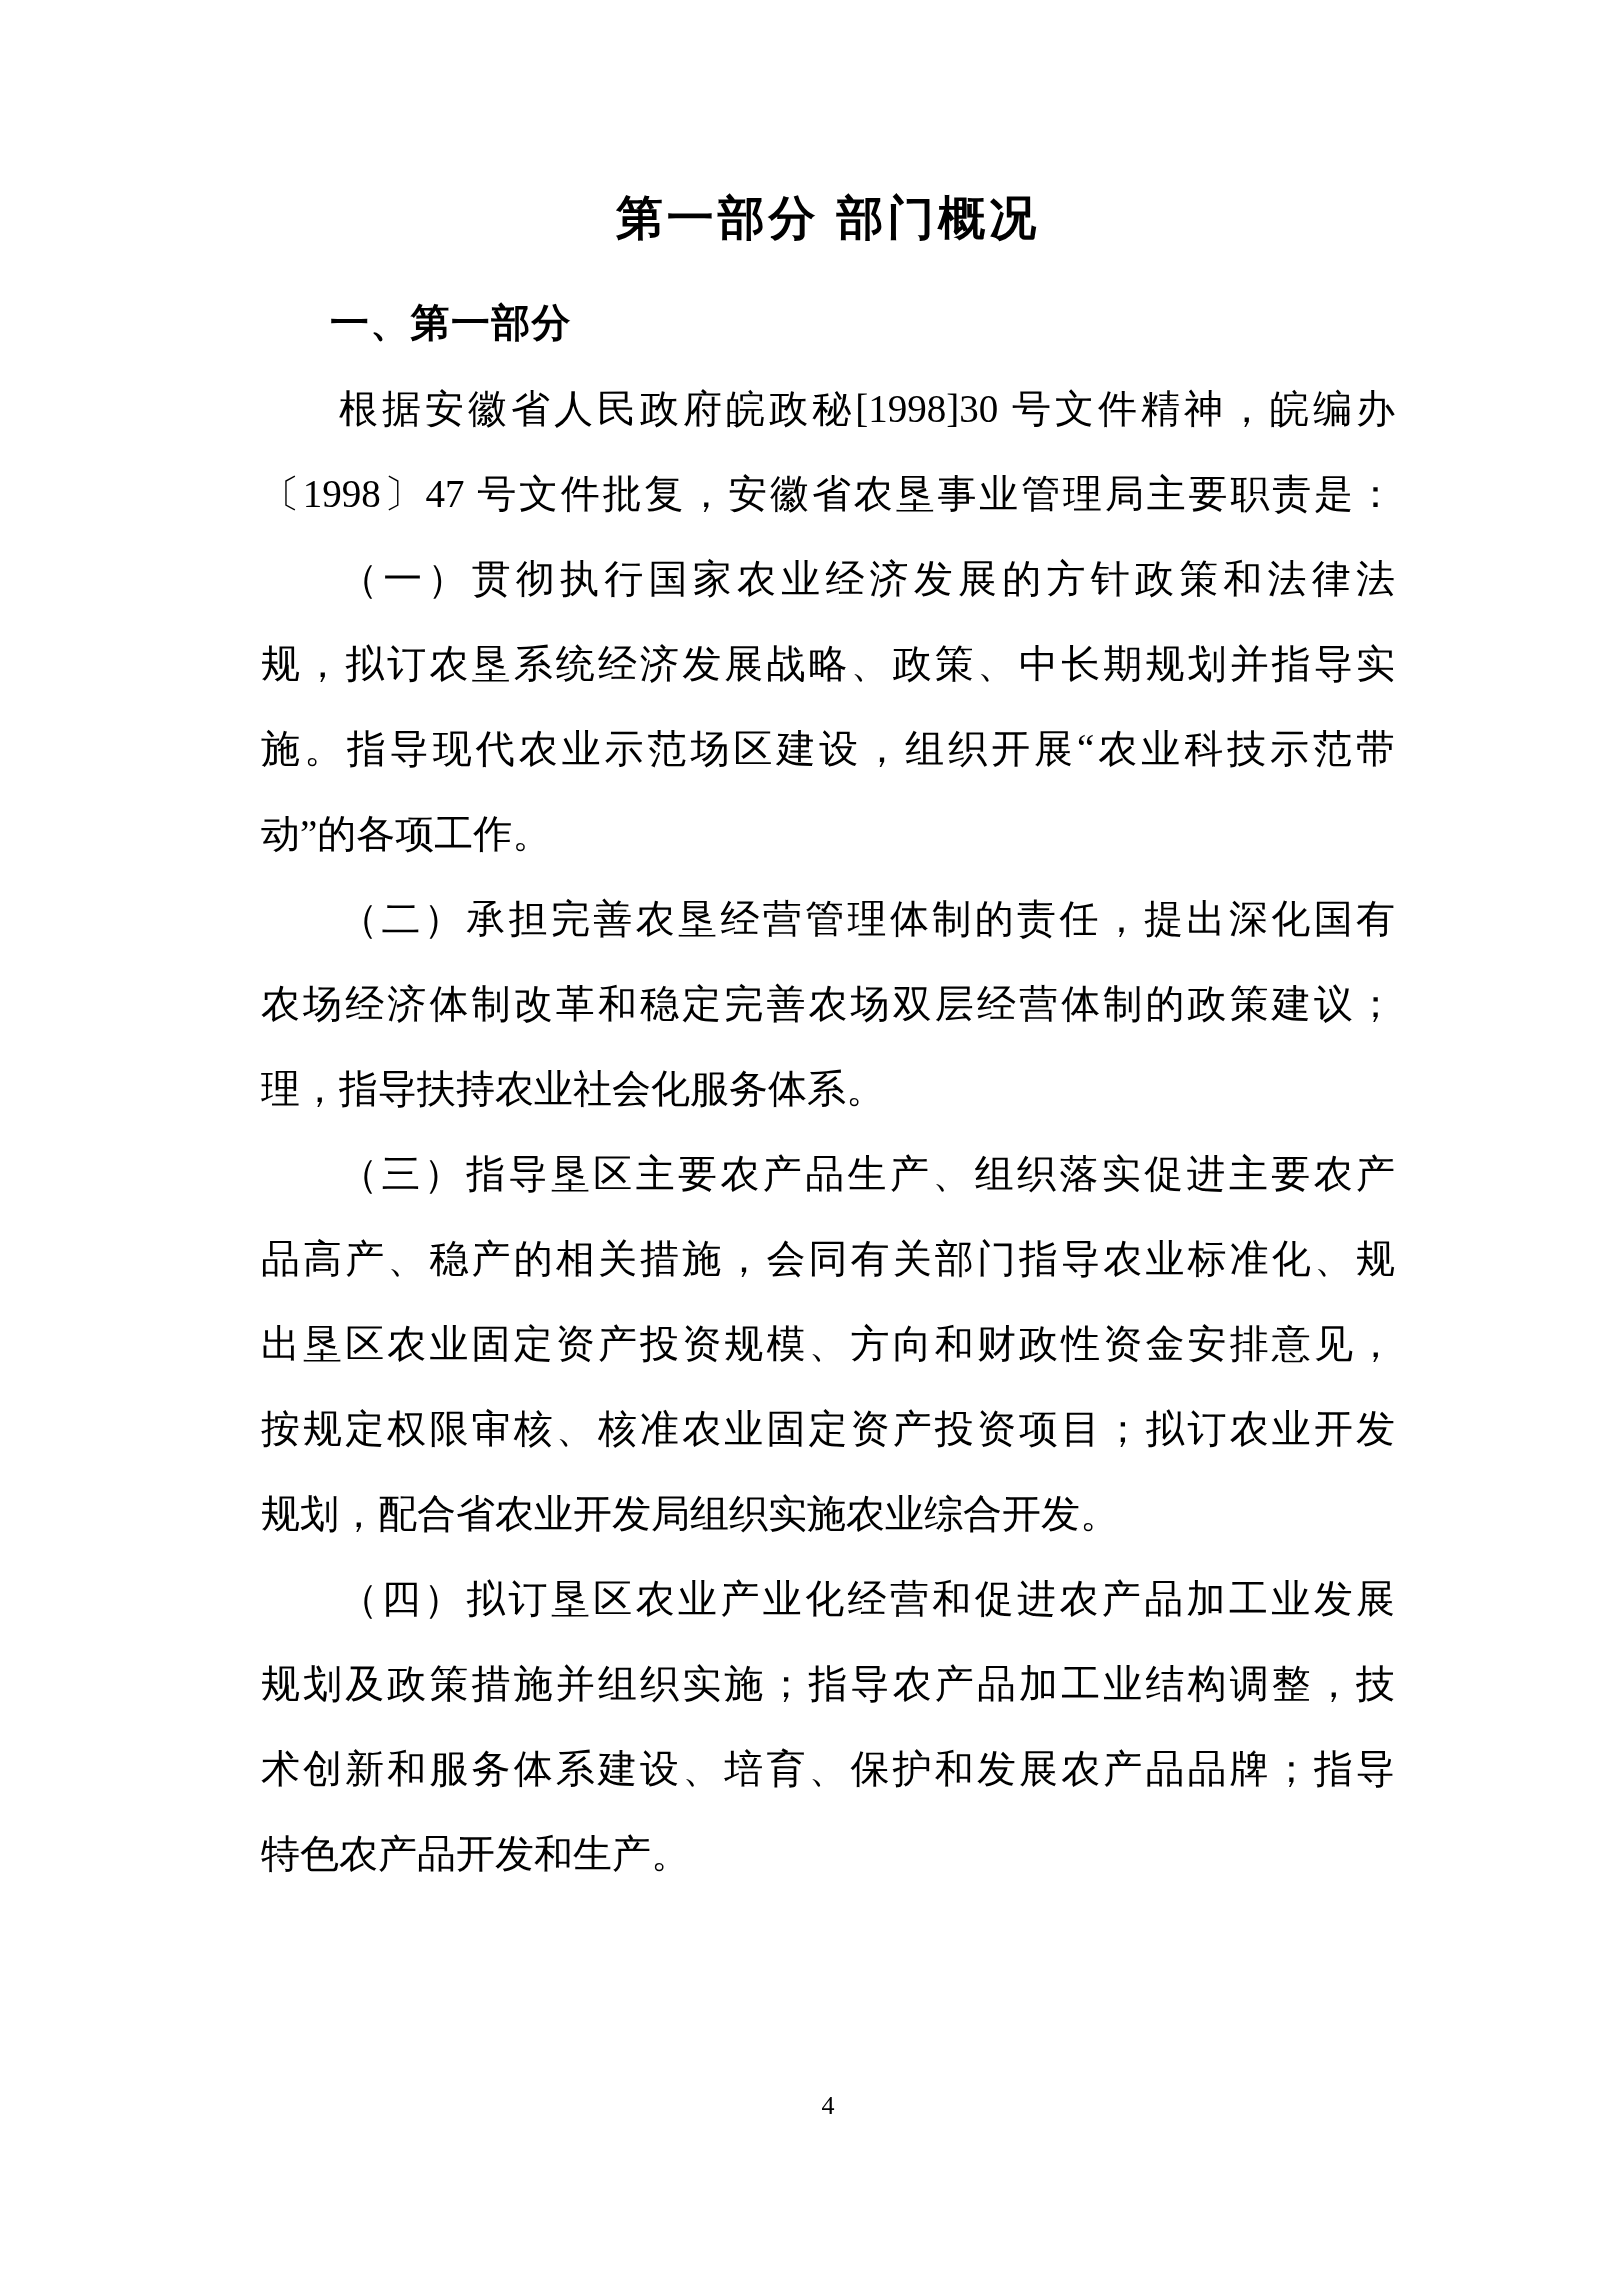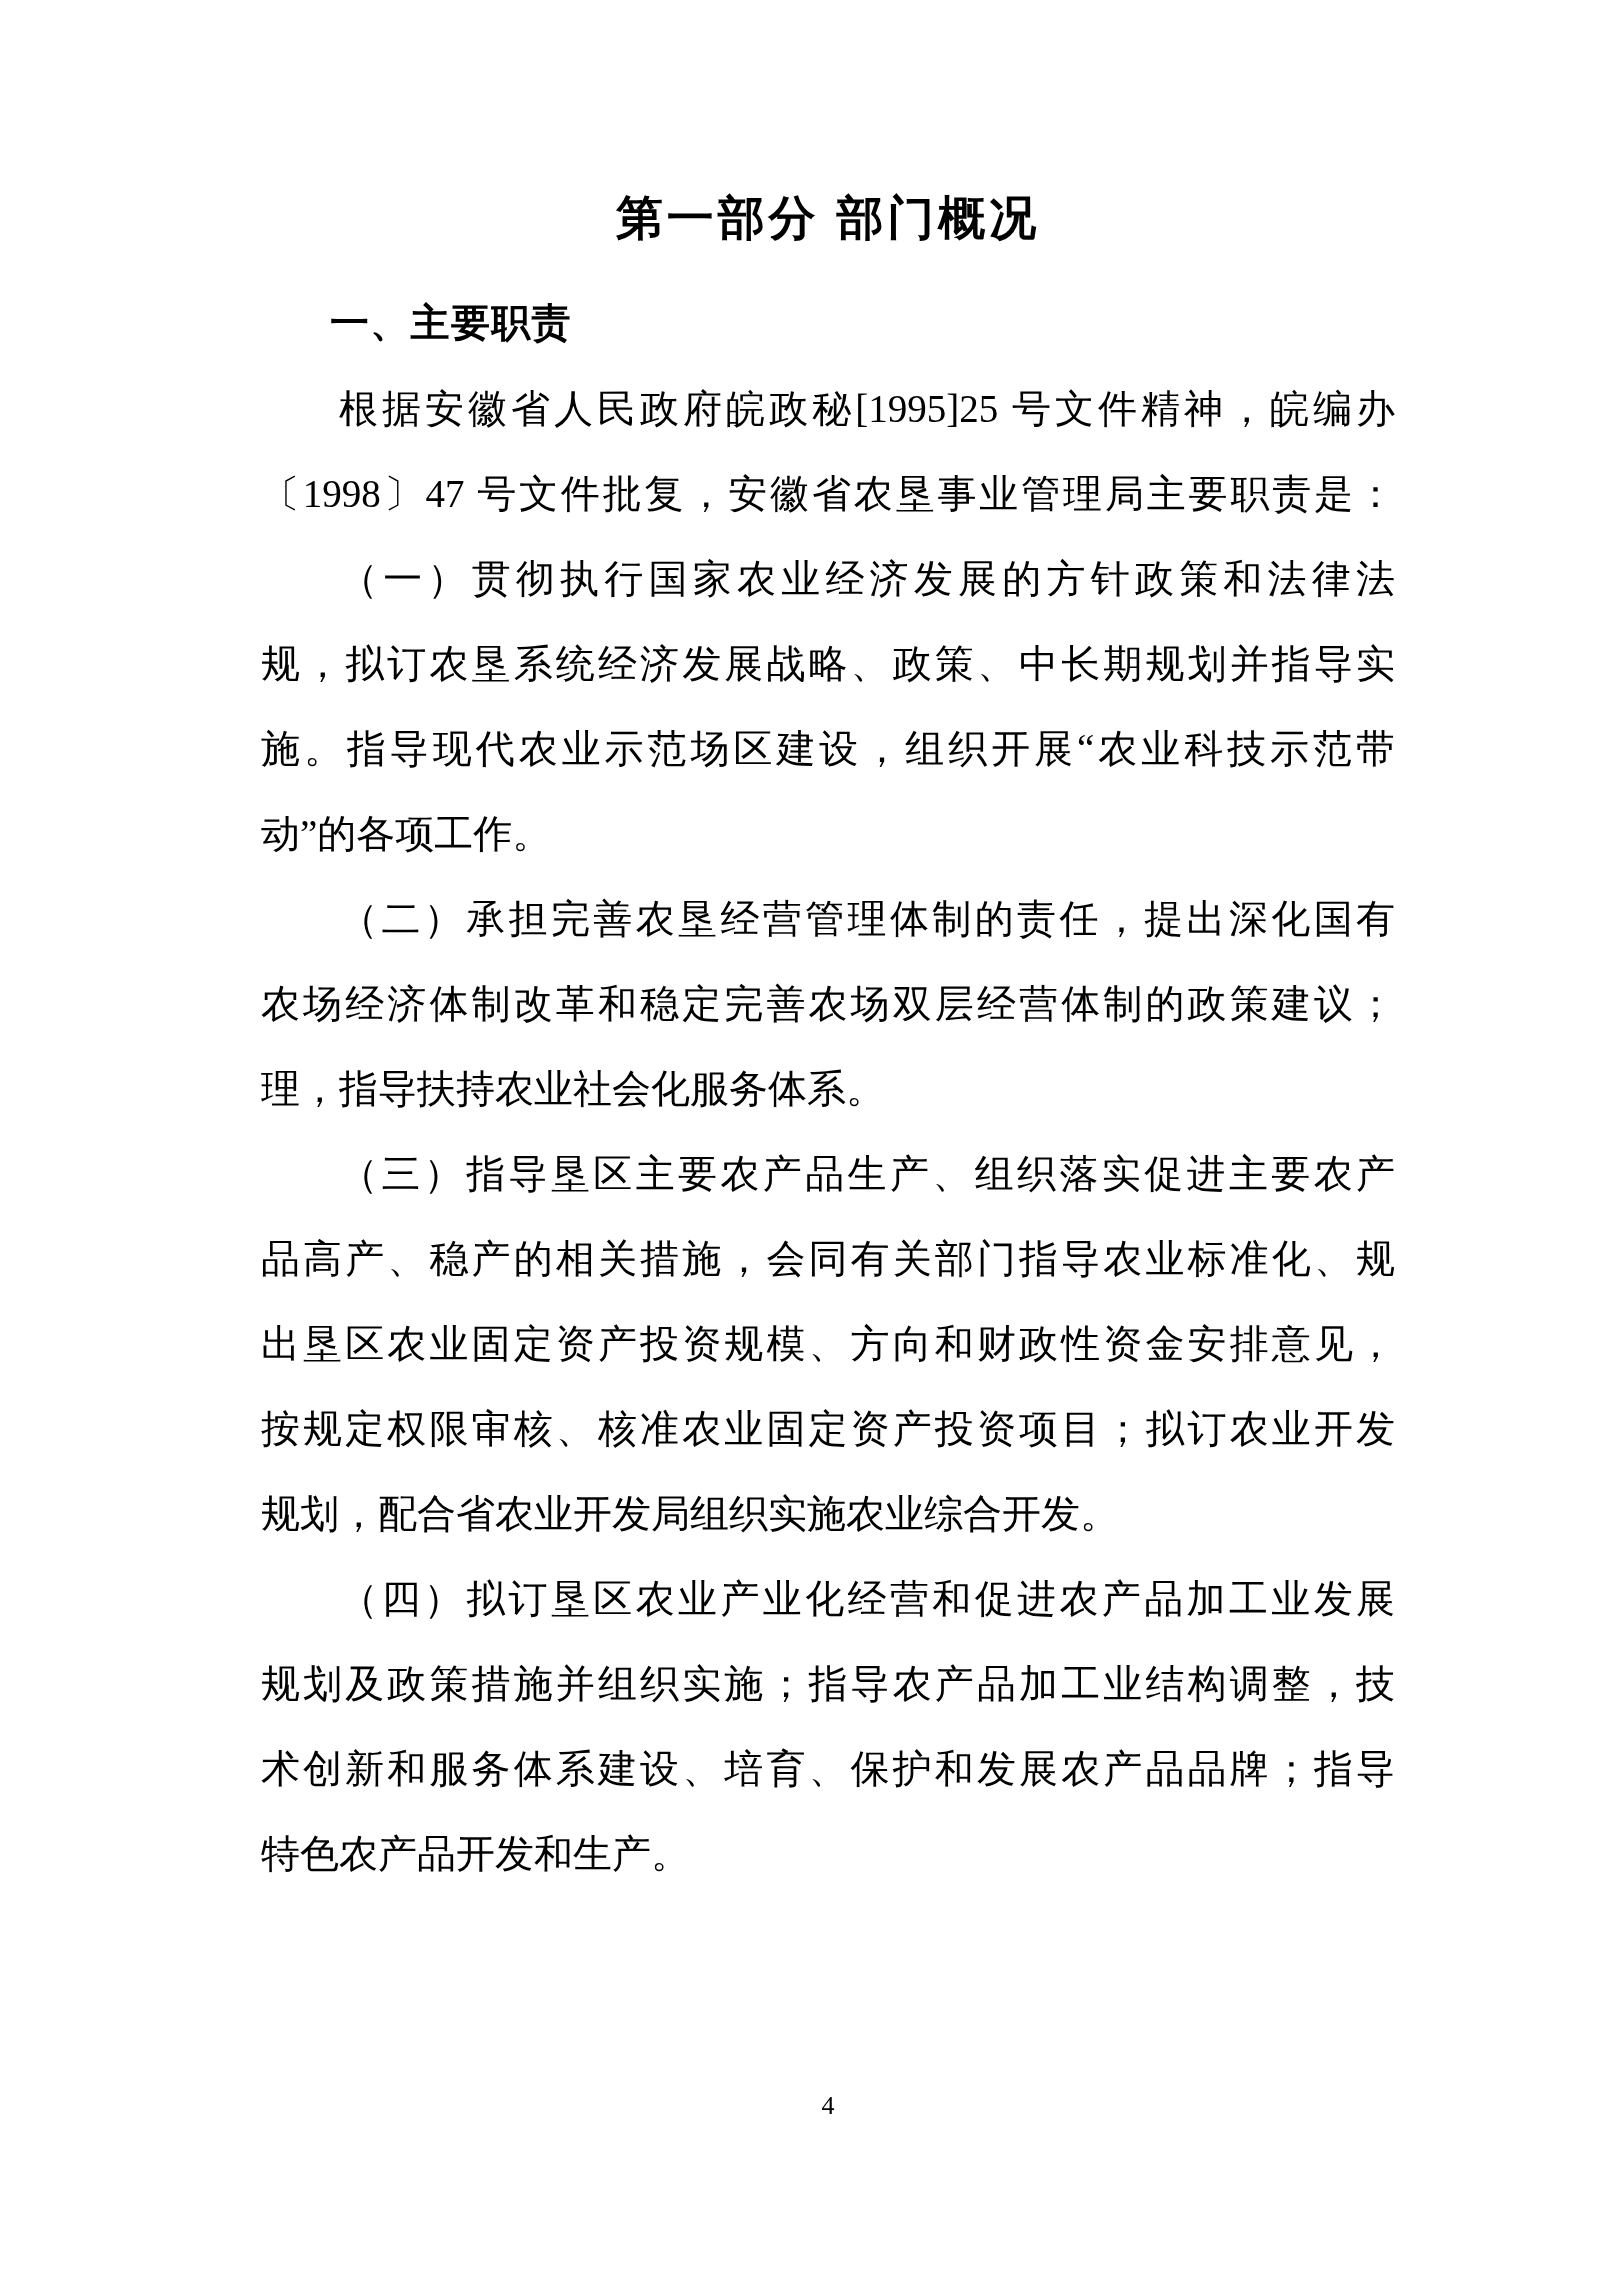--- a/index.html
+++ b/index.html
@@ -70,24 +70,24 @@
     line-height: 29px;
     font-family: "Liberation Serif", "DejaVu Serif", serif;
   }
 </style>
 </head>
 <body>
 
 <div class="page">
   <h1 class="doc-title">第一部分 部门概况</h1>
 
-  <h2 class="section-heading">一、主要职责</h2>
+  <h2 class="section-heading">一、第一部分</h2>
 
   <div class="doc-body" id="doc-body">
-      <div class="text-line first-line">根据安徽省人民政府皖政秘[1995]25 号文件精神，皖编办</div>
+      <div class="text-line first-line">根据安徽省人民政府皖政秘[1998]30 号文件精神，皖编办</div>
       <div class="text-line">〔1998〕47 号文件批复，安徽省农垦事业管理局主要职责是：</div>
       <div class="text-line first-line">（一）贯彻执行国家农业经济发展的方针政策和法律法</div>
       <div class="text-line">规，拟订农垦系统经济发展战略、政策、中长期规划并指导实</div>
       <div class="text-line">施。指导现代农业示范场区建设，组织开展“农业科技示范带</div>
       <div class="text-line last-line">动”的各项工作。</div>
       <div class="text-line first-line">（二）承担完善农垦经营管理体制的责任，提出深化国有</div>
       <div class="text-line">农场经济体制改革和稳定完善农场双层经营体制的政策建议；</div>
       <div class="text-line last-line">理，指导扶持农业社会化服务体系。</div>
       <div class="text-line first-line">（三）指导垦区主要农产品生产、组织落实促进主要农产</div>
       <div class="text-line">品高产、稳产的相关措施，会同有关部门指导农业标准化、规</div>

